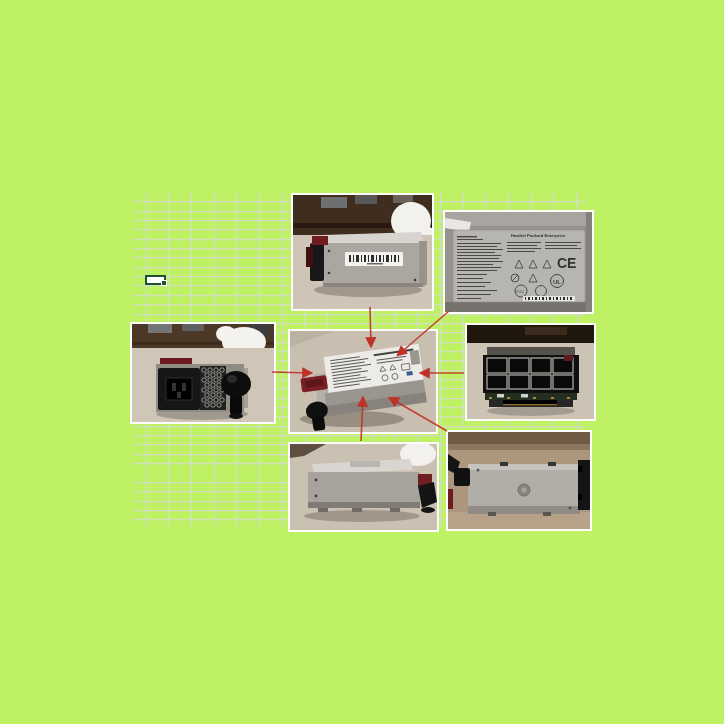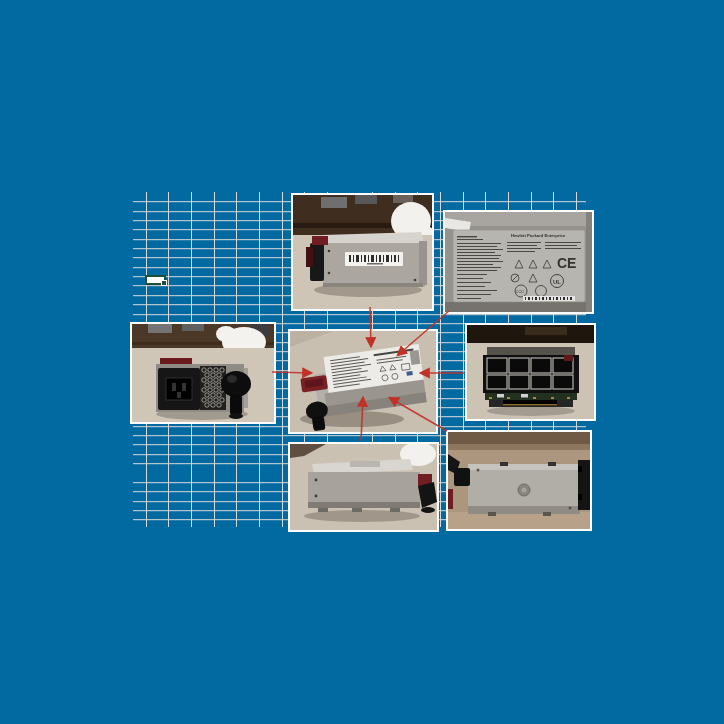--- a/index.html
+++ b/index.html
@@ -1,16 +1,16 @@
 <!DOCTYPE html>
 <html><head>
 <meta charset="utf-8">
 <style>
   html,body{margin:0;padding:0;background:#fff;}
-  .canvas{position:relative;width:724px;height:724px;background:#0369a1;overflow:hidden;
+  .canvas{position:relative;width:724px;height:724px;background:#bef264;overflow:hidden;
           font-family:"Liberation Sans",sans-serif;}
   
   .grid{position:absolute;left:133px;top:192px;width:453px;height:335px;
     background-image:
       repeating-linear-gradient(to right, transparent 0, transparent 21.65px, #d7d7d7 21.65px, #d7d7d7 22.65px),
       repeating-linear-gradient(to bottom, transparent 0, transparent 8.35px, #d9d9d9 8.35px, #d9d9d9 9.35px);
     background-position:-9px 0, 0 1.2px;}
   
   .selcell{position:absolute;left:145px;top:275px;width:21px;height:10px;
     border:2px solid #1e5038;background:#ffffff;box-sizing:border-box;}

